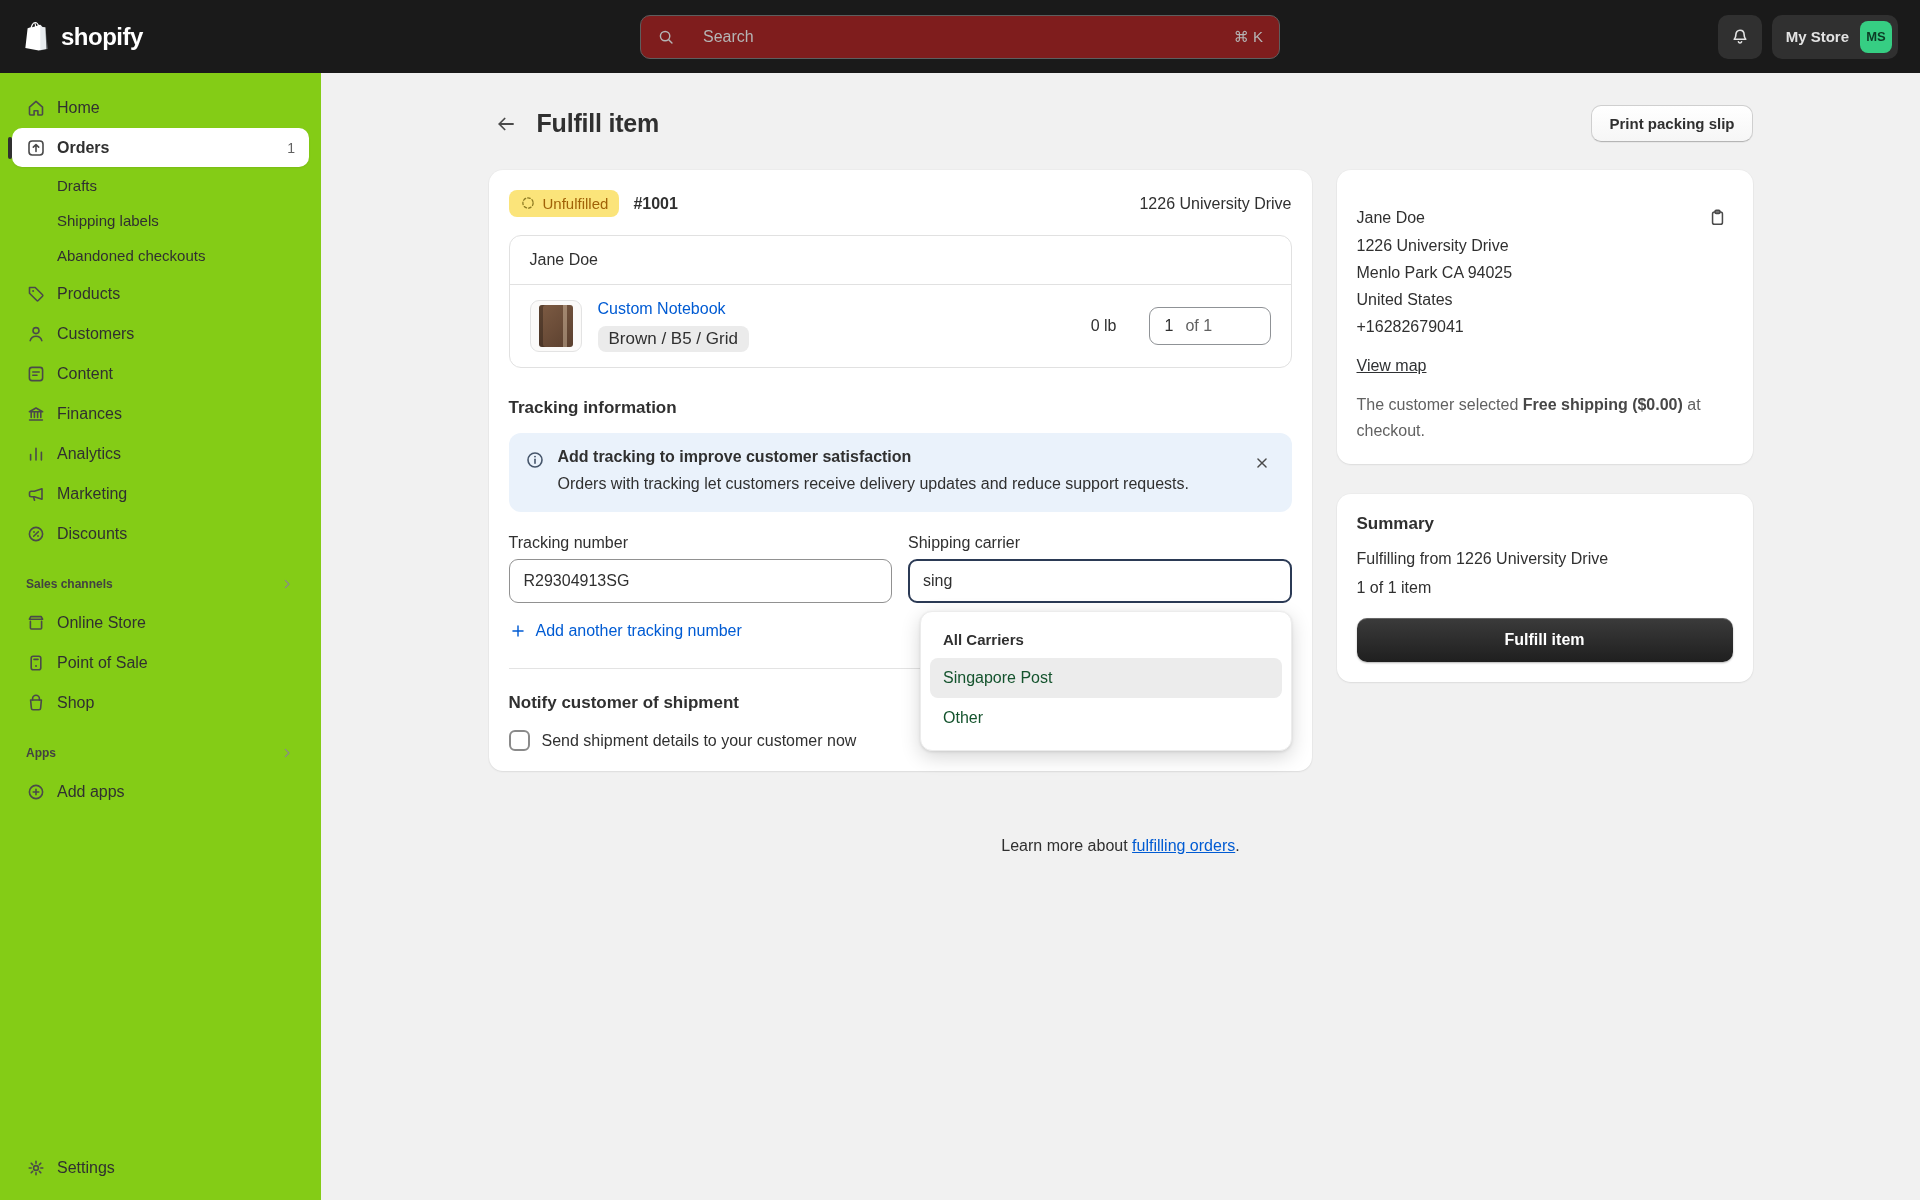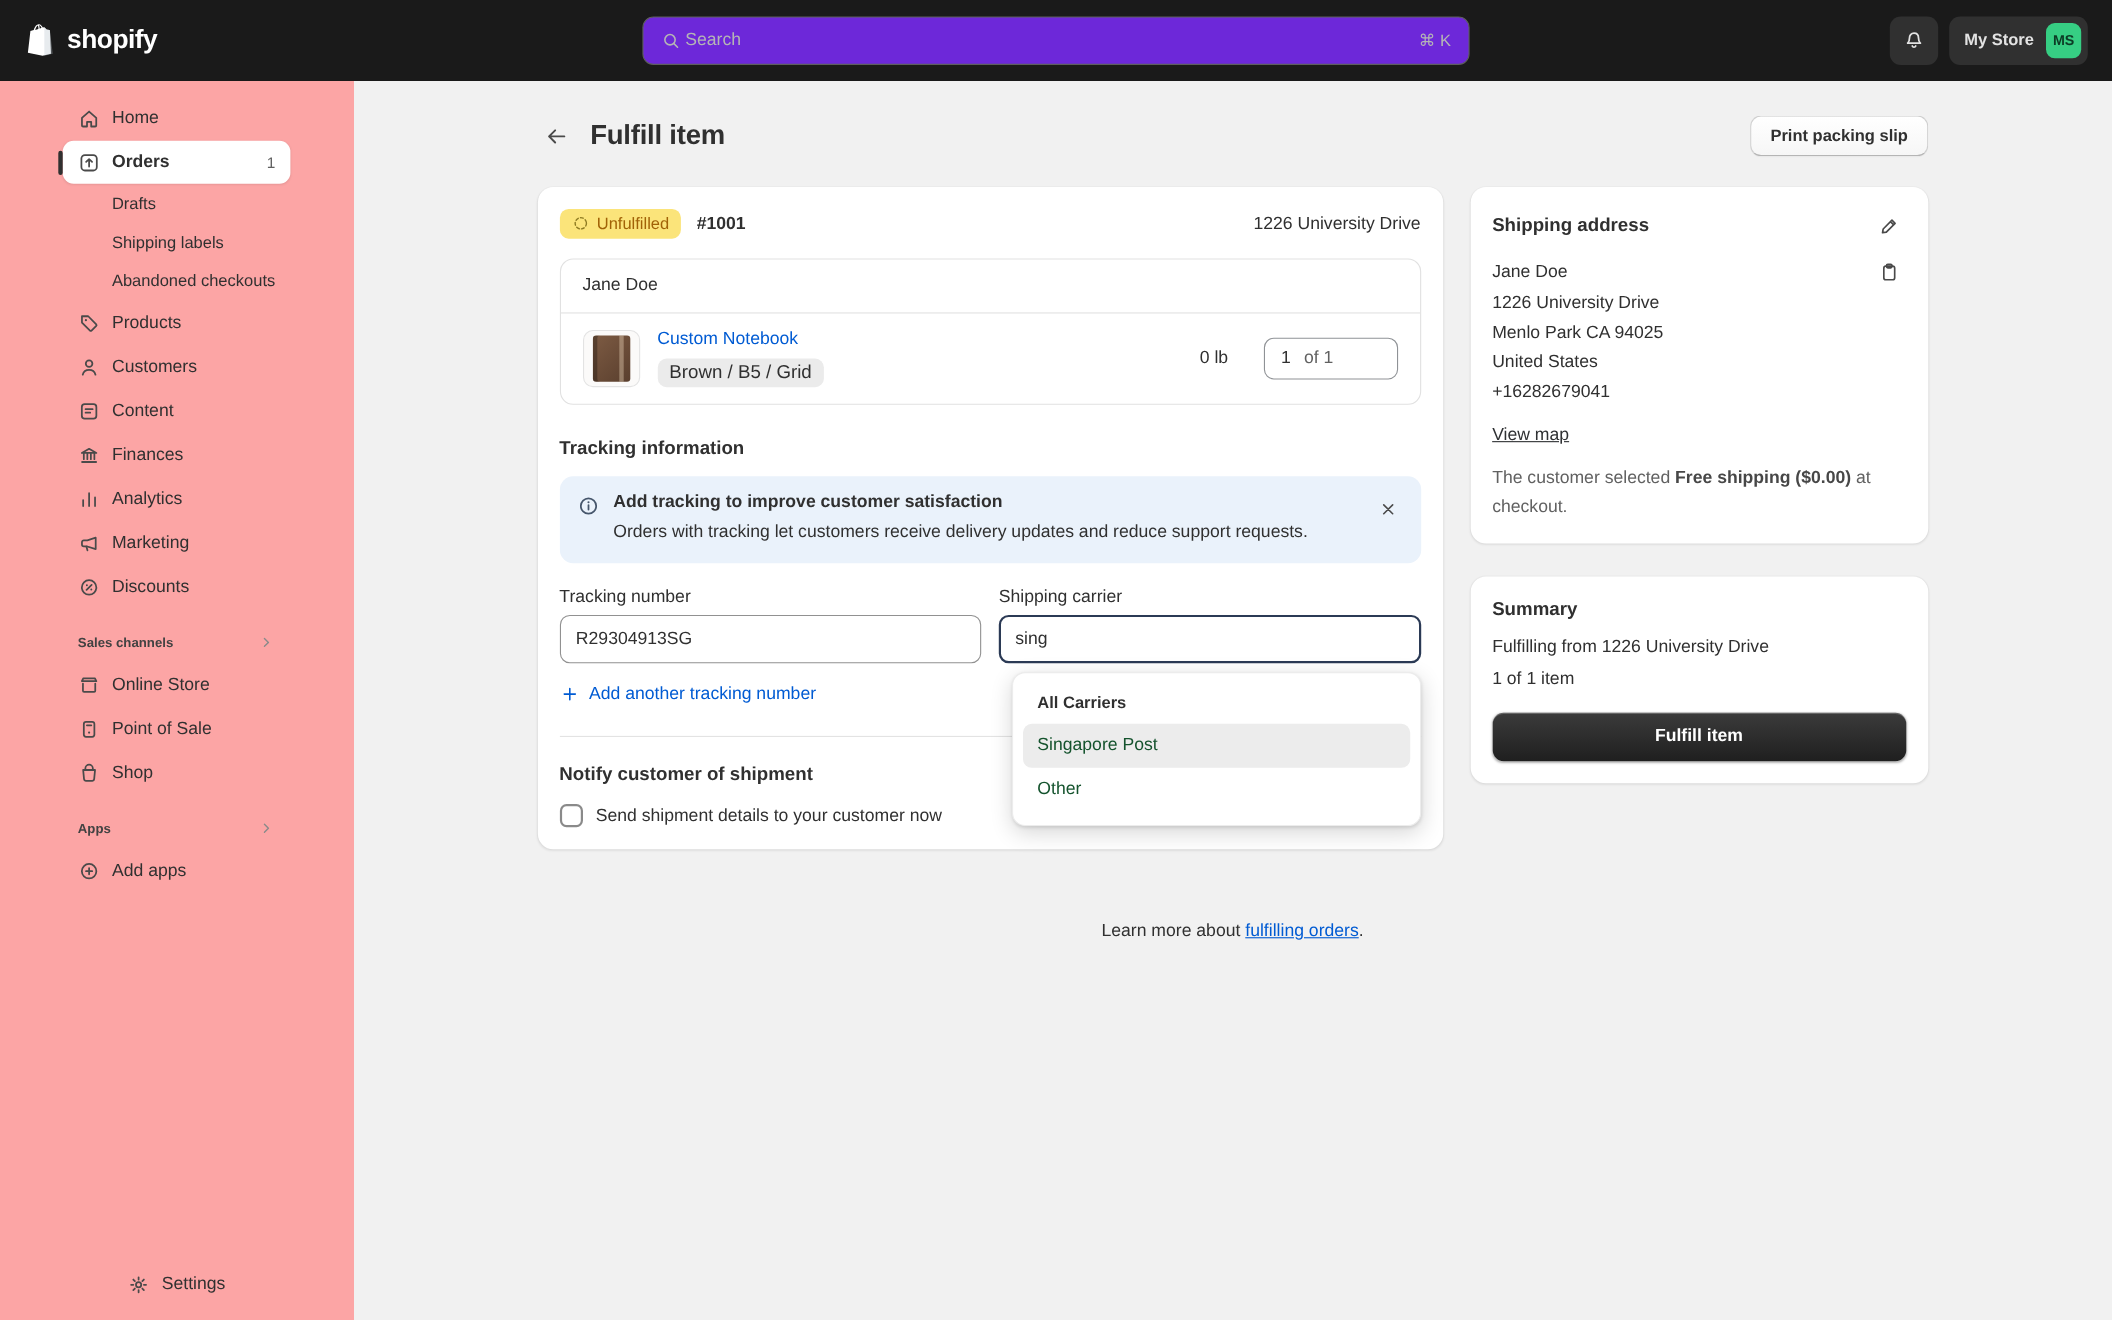--- a/index.html
+++ b/index.html
@@ -17,22 +17,22 @@
   .topbar {
     position:fixed; top:0; left:0; right:0; height:73px; background:#1a1a1a;
     display:flex; align-items:center; padding:0 22px; z-index:100;
   }
   .brand { display:flex; align-items:center; gap:9px; cursor:pointer; }
   .brand-glyph { width:30px; height:34px; }
   .brand-glyph svg { width:100%; height:100%; }
   .brand-word { color:#fff; font-size:24px; font-weight:700; letter-spacing:-.5px; }
   .searchbox {
     position:absolute; left:50%; top:50%; transform:translate(-50%,-50%);
-    width:752px; height:44px; background:#6d28d9; border:1px solid #5e5e5e; border-radius:10px;
-    display:flex; align-items:center; gap:4px; padding:0 16px;
+    width:640px; height:44px; background:#7f1d1d; border:1px solid #5e5e5e; border-radius:10px;
+    display:flex; align-items:center; gap:28px; padding:0 16px;
   }
   .searchbox .icn { color:#b5b5b5; width:18px; height:18px; flex-basis:18px; }
   .searchbox input {
     flex:1; background:transparent; border:none; outline:none; color:#e3e3e3; font-size:16px;
     font-family:inherit;
   }
   .searchbox input::placeholder { color:#b5b5b5; }
   .search-shortcut { color:#b5b5b5; font-size:15px; white-space:nowrap; }
   .topbar-right { margin-left:auto; display:flex; align-items:center; gap:10px; }
   .iconbtn {
@@ -46,22 +46,22 @@
   }
   .account-name { color:#e3e3e3; font-size:15px; font-weight:700; }
   .avatar {
     width:32px; height:32px; border-radius:8px; background:#36ce83;
     display:flex; align-items:center; justify-content:center;
     color:#0c3b25; font-size:13px; font-weight:700;
   }
 
   
   .sidebar {
-    position:fixed; top:73px; left:0; bottom:0; width:321px; background:#fca5a5;
-    display:flex; flex-direction:column; padding-top:14px; z-index:50;align-items:center;
+    position:fixed; top:73px; left:0; bottom:0; width:321px; background:#84cc16;
+    display:flex; flex-direction:column; padding-top:14px; z-index:50;
   }
   .nav-scroll { flex:1; overflow:hidden; }
   .nav-item {
     display:flex; align-items:center; gap:11px; height:39px; margin:1px 12px;
     padding:0 14px; border-radius:10px; font-size:16px; color:#303030; cursor:pointer;
     position:relative;
   }
   .nav-item.active { background:#fff; font-weight:700; box-shadow:0 1px 2px rgba(0,0,0,.08); }
   .nav-item.active::before {
     content:""; position:absolute; left:-4px; top:50%; transform:translateY(-50%);
@@ -539,30 +539,20 @@
         <div class="checkbox-row">
           <span class="checkbox"></span>
           <span class="checkbox-label">Send shipment details to your customer now</span>
         </div>
 
       </section>
 
       <div class="side-col">
 
         <section class="card">
-          <div class="side-head">
-            <h2 class="side-title">Shipping address</h2>
-            <button class="icon-ghost">
-              <span class="icn">
-                <svg viewBox="0 0 20 20">
-                    <path d="m12.6 4.4 3 3L7.2 15.8l-3.6.6.6-3.6zM11.2 5.8l3 3"></path>
-                  </svg>
-              </span>
-            </button>
-          </div>
           <div class="addr-line1">
             <span class="addr-text">Jane Doe</span>
             <button class="icon-ghost">
               <span class="icn">
                 <svg viewBox="0 0 20 20">
                     <rect x="4.8" y="4.2" width="10.4" height="13" rx="2"></rect>
                     <rect x="7.4" y="2.4" width="5.2" height="3.4" rx="1.2"></rect>
                   </svg>
               </span>
             </button>

